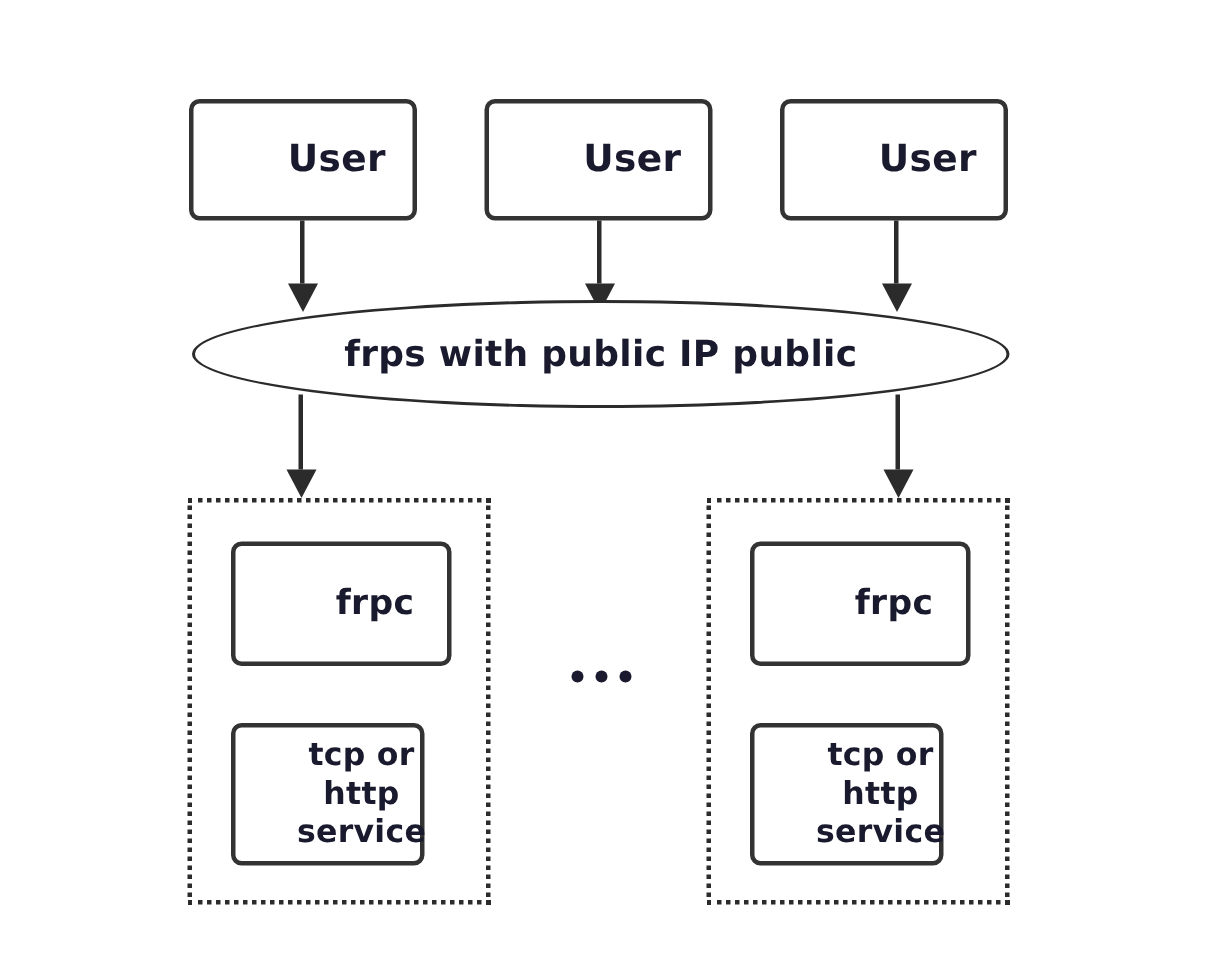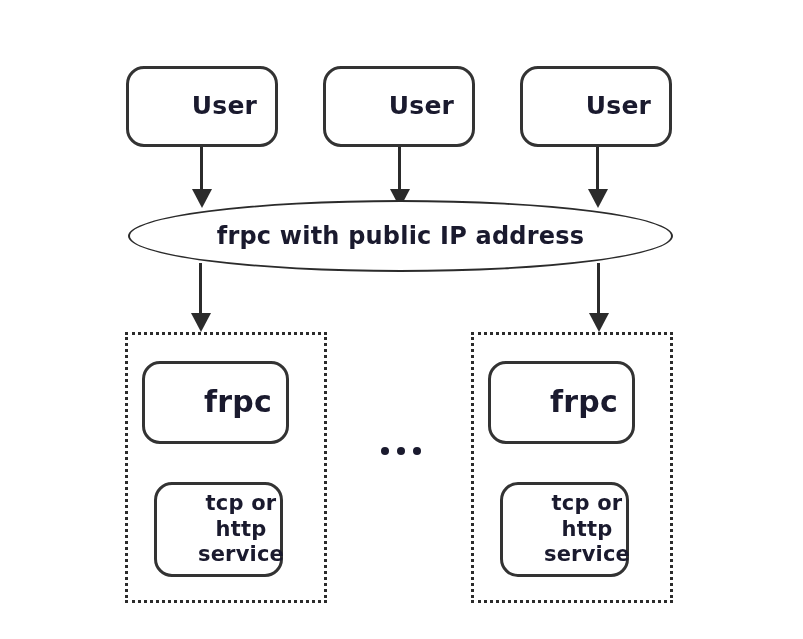--- a/index.html
+++ b/index.html
@@ -15,21 +15,21 @@
     width: 803px;
     height: 639px;
     background: #ffffff;
     overflow: hidden;
   }
   .node {
     position: absolute;
     box-sizing: border-box;
     background: #ffffff;
     border: 3px solid #333333;
-    border-radius: 18px;
+    border-radius: 7px;
     display: flex;
     align-items: center;
     justify-content: center;
     text-align: center;
     color: #1a1a2e;
     font-weight: bold;
     line-height: 1.22;
     letter-spacing: 0.2px;
     padding-left: 45px;
   }
@@ -71,22 +71,22 @@
     border: 3px dotted #2b2b2b;
     background: transparent;
   }
   .group-left  { left: 125px; }
   .group-right { left: 471px; }
 
   .frpc-box {
     width: 147px;
     height: 83px;
     top: 26px;
-    left: 14px;
-    font-size: 30px;
+    left: 26px;
+    font-size: 23px;
   }
   .service-box {
     width: 129px;
     height: 95px;
     top: 147px;
     left: 26px;
     font-size: 21px;
   }
 
   
@@ -153,21 +153,21 @@
     <div class="arrow-line" style="height:42px;"></div>
     <div class="arrow-head" style="top:42px;"></div>
   </div>
 
   <div class="arrow" style="left:596px; top:147px;">
     <div class="arrow-line" style="height:42px;"></div>
     <div class="arrow-head" style="top:42px;"></div>
   </div>
 
   <div class="server-ellipse">
-    <span>frpc with public IP address</span>
+    <span>frps with public IP public</span>
   </div>
 
   <div class="arrow" style="left:199px; top:263px;">
     <div class="arrow-line" style="height:50px;"></div>
     <div class="arrow-head" style="top:50px;"></div>
   </div>
 
   <div class="arrow" style="left:597px; top:263px;">
     <div class="arrow-line" style="height:50px;"></div>
     <div class="arrow-head" style="top:50px;"></div>

